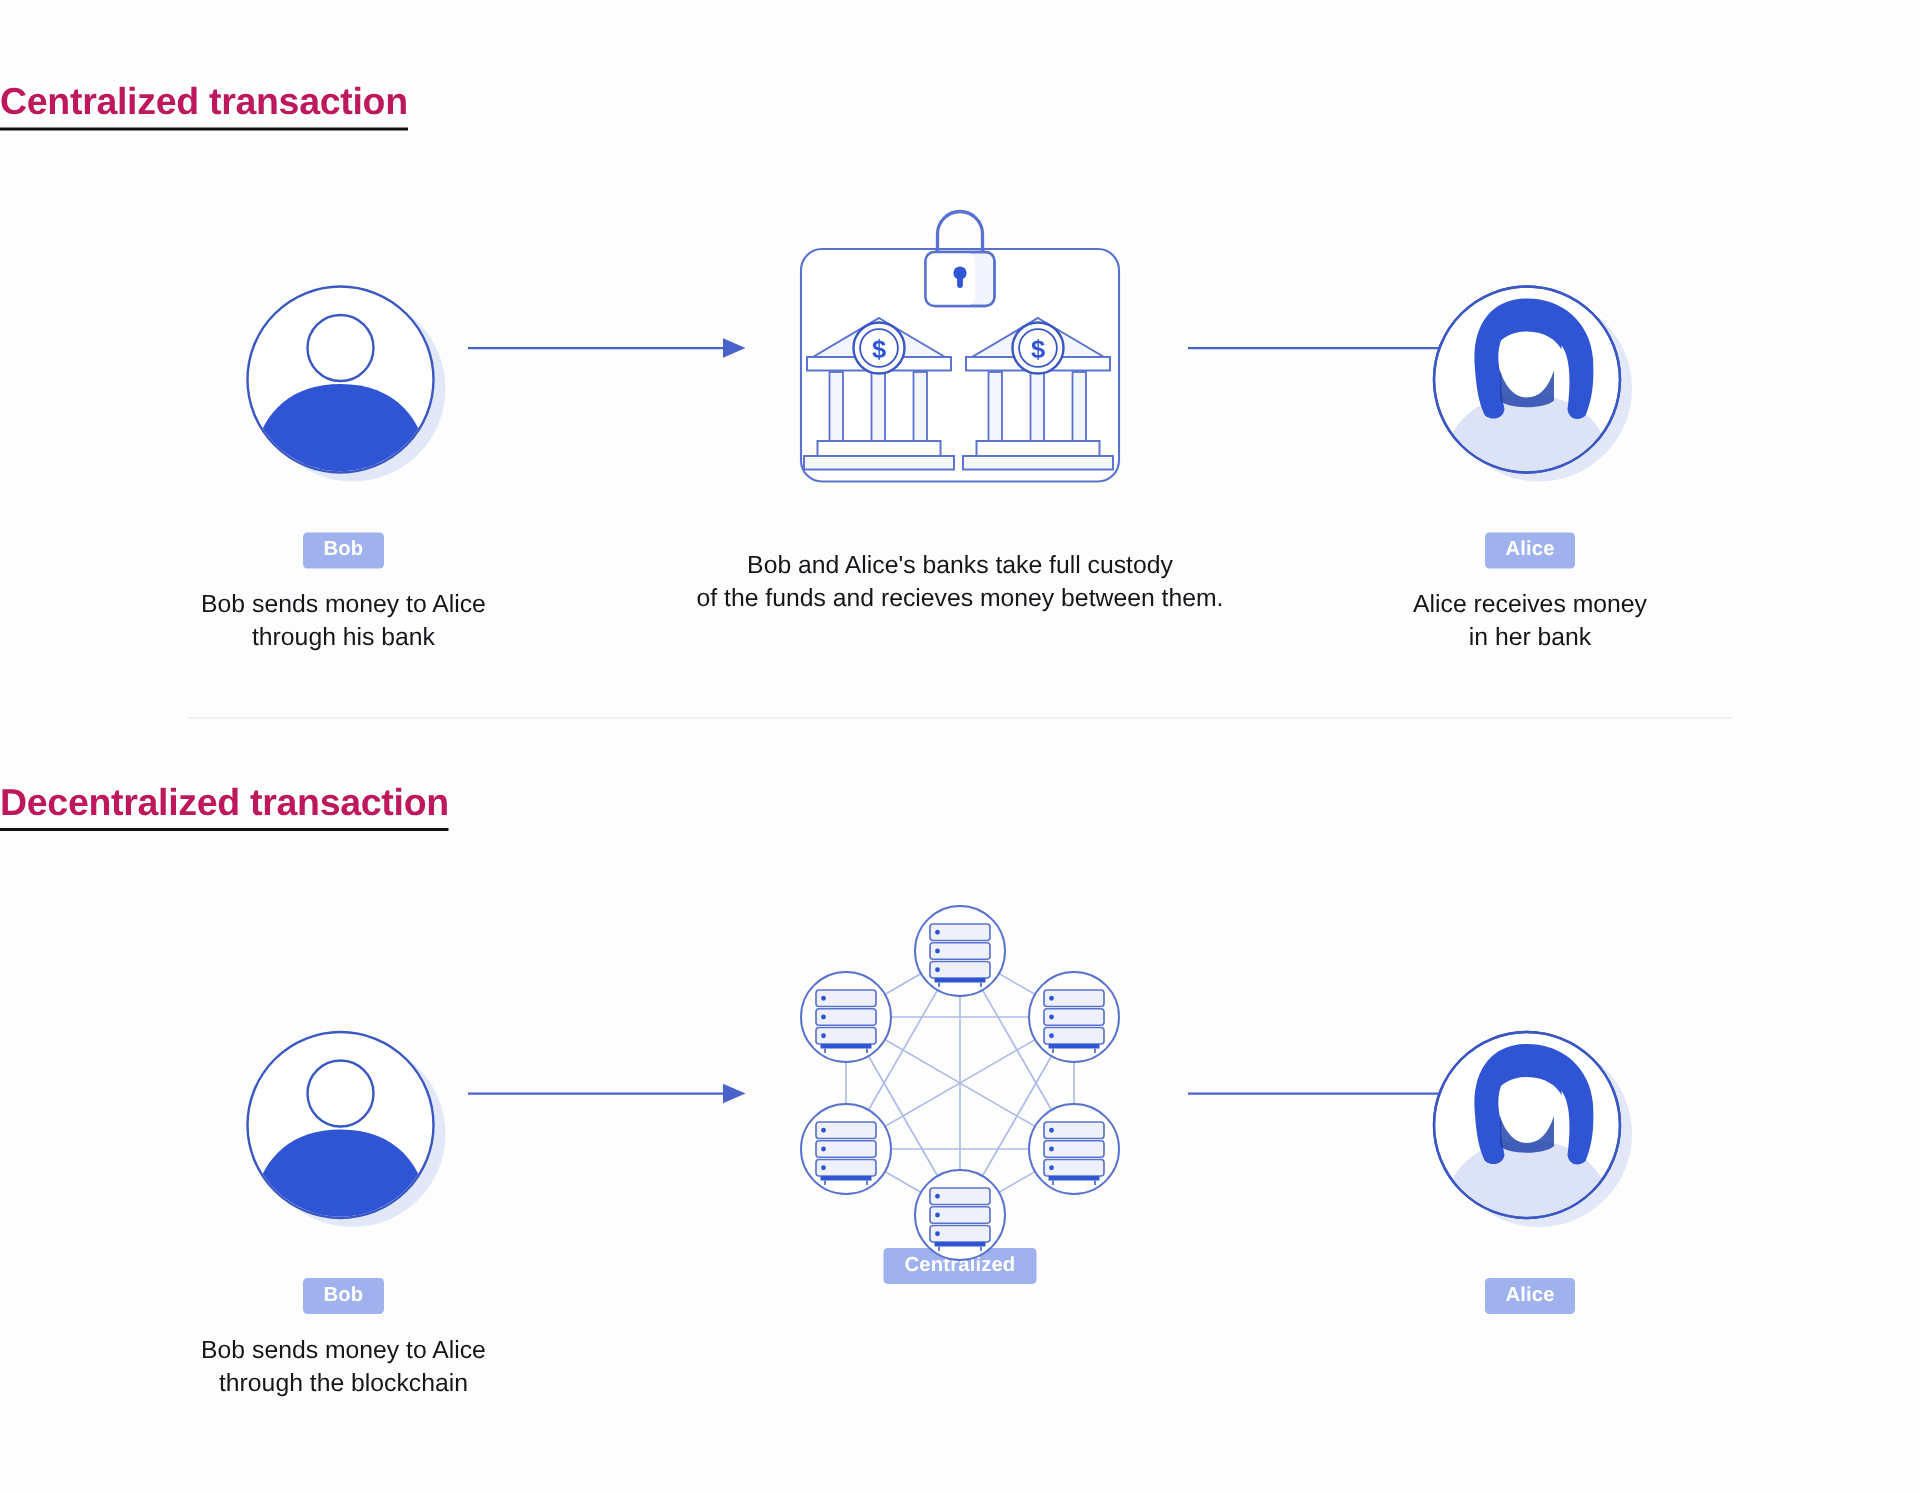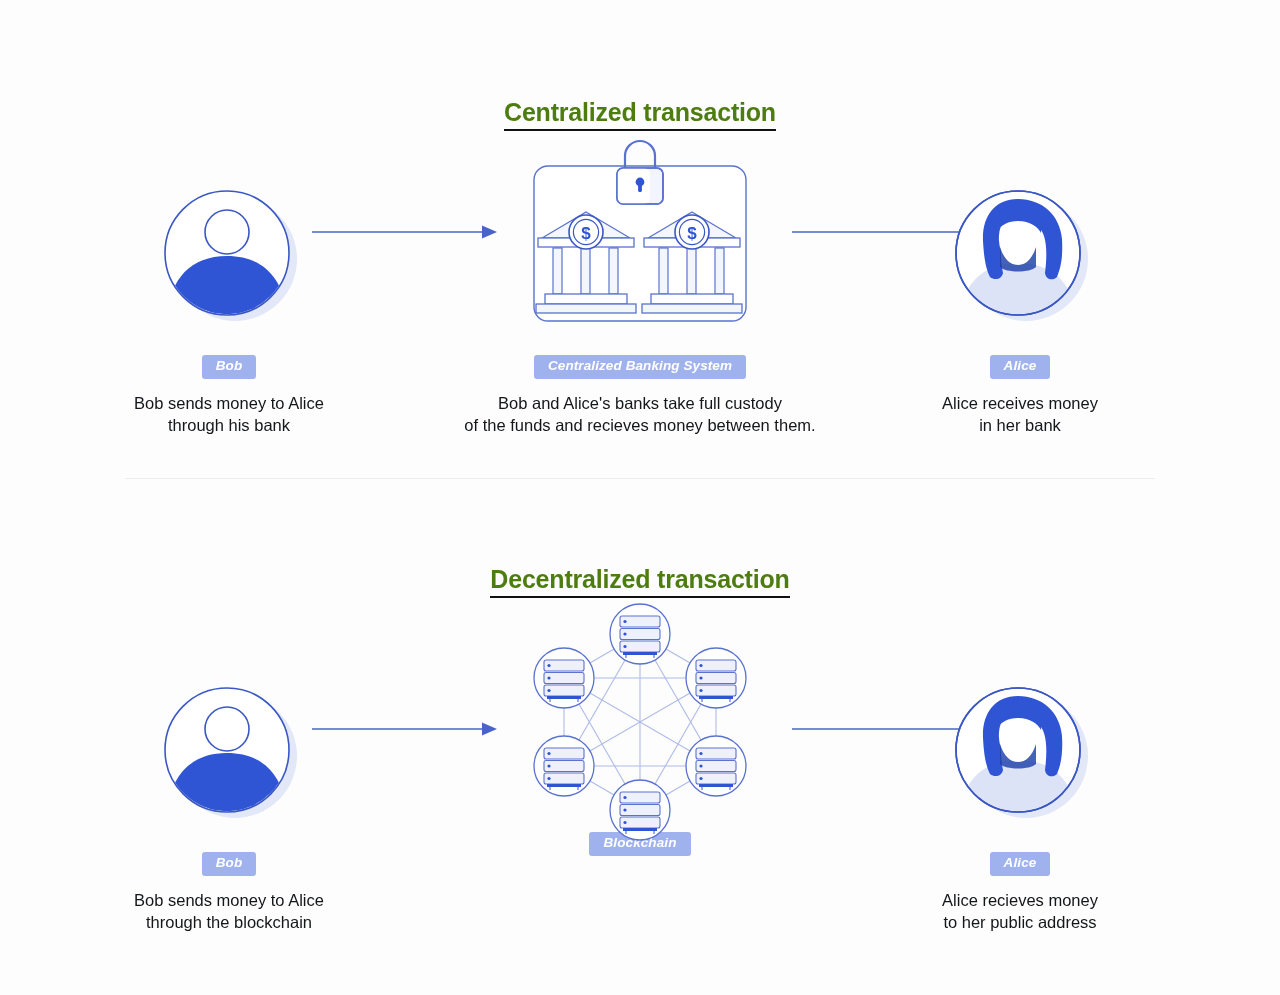--- a/index.html
+++ b/index.html
@@ -8,26 +8,24 @@
     background: #fdfdfd;
     font-family: "Liberation Sans", sans-serif;
     overflow: hidden;
   }
   .page { position: relative; width: 1280px; height: 995px; }
 
   
   .section-title {
     position: absolute;
     width: 100%;
-    text-align: center;
     font-size: 25px;
     font-weight: bold;
-    color: #4d7c0f;
+    color: #be185d;
     letter-spacing: -0.2px;
-    margin-top: 44px;
   }
   .section-title span {
     border-bottom: 2.5px solid #111111;
     padding-bottom: 3px;
   }
   #title-centralized { top: 54px; }
   #title-decentralized { top: 521px; }
 
   
   .divider {
@@ -50,21 +48,21 @@
     display: inline-block;
     background: #9FB2EE;
     color: #ffffff;
     font-size: 13.5px;
     font-weight: bold;
     padding: 4px 14px 5px 14px;
     border-radius: 3px;
     letter-spacing: 0.1px;
     line-height: 1.1;
   }
-  .badge-wrap { height: 26px; font-style: italic; }
+  .badge-wrap { height: 26px; }
 
   
   .caption {
     margin-top: 12px;
     font-size: 16.5px;
     line-height: 1.33;
     color: #15161a;
     white-space: pre-line;
   }
 
@@ -145,23 +143,20 @@
           <rect x="11" y="36" width="9" height="46" fill="#f4f6fd" stroke="#5a72cf" stroke-width="1.2"></rect>
           <rect x="39" y="36" width="9" height="46" fill="#f4f6fd" stroke="#5a72cf" stroke-width="1.2"></rect>
           <rect x="67" y="36" width="9" height="46" fill="#f4f6fd" stroke="#5a72cf" stroke-width="1.2"></rect>
           <rect x="3" y="82" width="82" height="10" fill="#ffffff" stroke="#5a72cf" stroke-width="1.3"></rect>
           <rect x="-6" y="92" width="100" height="9" fill="#f4f6fd" stroke="#5a72cf" stroke-width="1.3"></rect>
           <circle cx="44" cy="20" r="17" fill="#ffffff" stroke="#3a57c4" stroke-width="1.6"></circle>
           <circle cx="44" cy="20" r="12.6" fill="none" stroke="#3a57c4" stroke-width="1.2"></circle>
           <text x="44" y="26.5" text-anchor="middle" font-family="Liberation Sans, sans-serif" font-size="17" font-weight="bold" fill="#2f55d4">$</text>
         </g>
       </svg>
-    </div>
-    <div class="badge-wrap">
-      <span class="badge">Centralized Banking System</span>
     </div>
     <div class="caption">Bob and Alice's banks take full custody
 of the funds and recieves money between them.</div>
   </div>
 
   <div class="arrow" style="left:792px; top:222px;">
     <svg width="195" height="20" viewBox="0 0 195 20">
       <line x1="0" y1="10" x2="182" y2="10" stroke="#4a63c8" stroke-width="1.5"></line>
       <polygon points="180,3.5 195,10 180,16.5" fill="#4a63c8"></polygon>
     </svg>
@@ -291,21 +286,21 @@
           <circle cx="196" cy="166" r="30" fill="#ffffff" stroke="#5a72cf" stroke-width="1.3"></circle>
           <use href="#serverRack" x="196" y="166"></use>
         </g>
         <g>
           <circle cx="120" cy="210" r="30" fill="#ffffff" stroke="#5a72cf" stroke-width="1.3"></circle>
           <use href="#serverRack" x="120" y="210"></use>
         </g>
       </svg>
     </div>
     <div class="badge-wrap">
-      <span class="badge">Blockchain</span>
+      <span class="badge">Centralized</span>
     </div>
   </div>
 
   <div class="arrow" style="left:792px; top:719px;">
     <svg width="195" height="20" viewBox="0 0 195 20">
       <line x1="0" y1="10" x2="182" y2="10" stroke="#4a63c8" stroke-width="1.5"></line>
       <polygon points="180,3.5 195,10 180,16.5" fill="#4a63c8"></polygon>
     </svg>
   </div>
 
@@ -328,17 +323,15 @@
                    C 92 32 84 20 68 20 Z" fill="#2f55d4"></path>
           <path d="M50 62 C 54 74 60 80 68 80 C 76 80 82 74 86 62 L 86 82
                    C 80 88 56 88 50 82 Z" fill="#1d3fa8" opacity="0.82"></path>
         </g>
         <circle cx="68" cy="68" r="62" fill="none" stroke="#3a57c4" stroke-width="1.6"></circle>
       </svg>
     </div>
     <div class="badge-wrap">
       <span class="badge">Alice</span>
     </div>
-    <div class="caption">Alice recieves money
-to her public address</div>
   </div>
 
 </div>
 
 </body></html>

